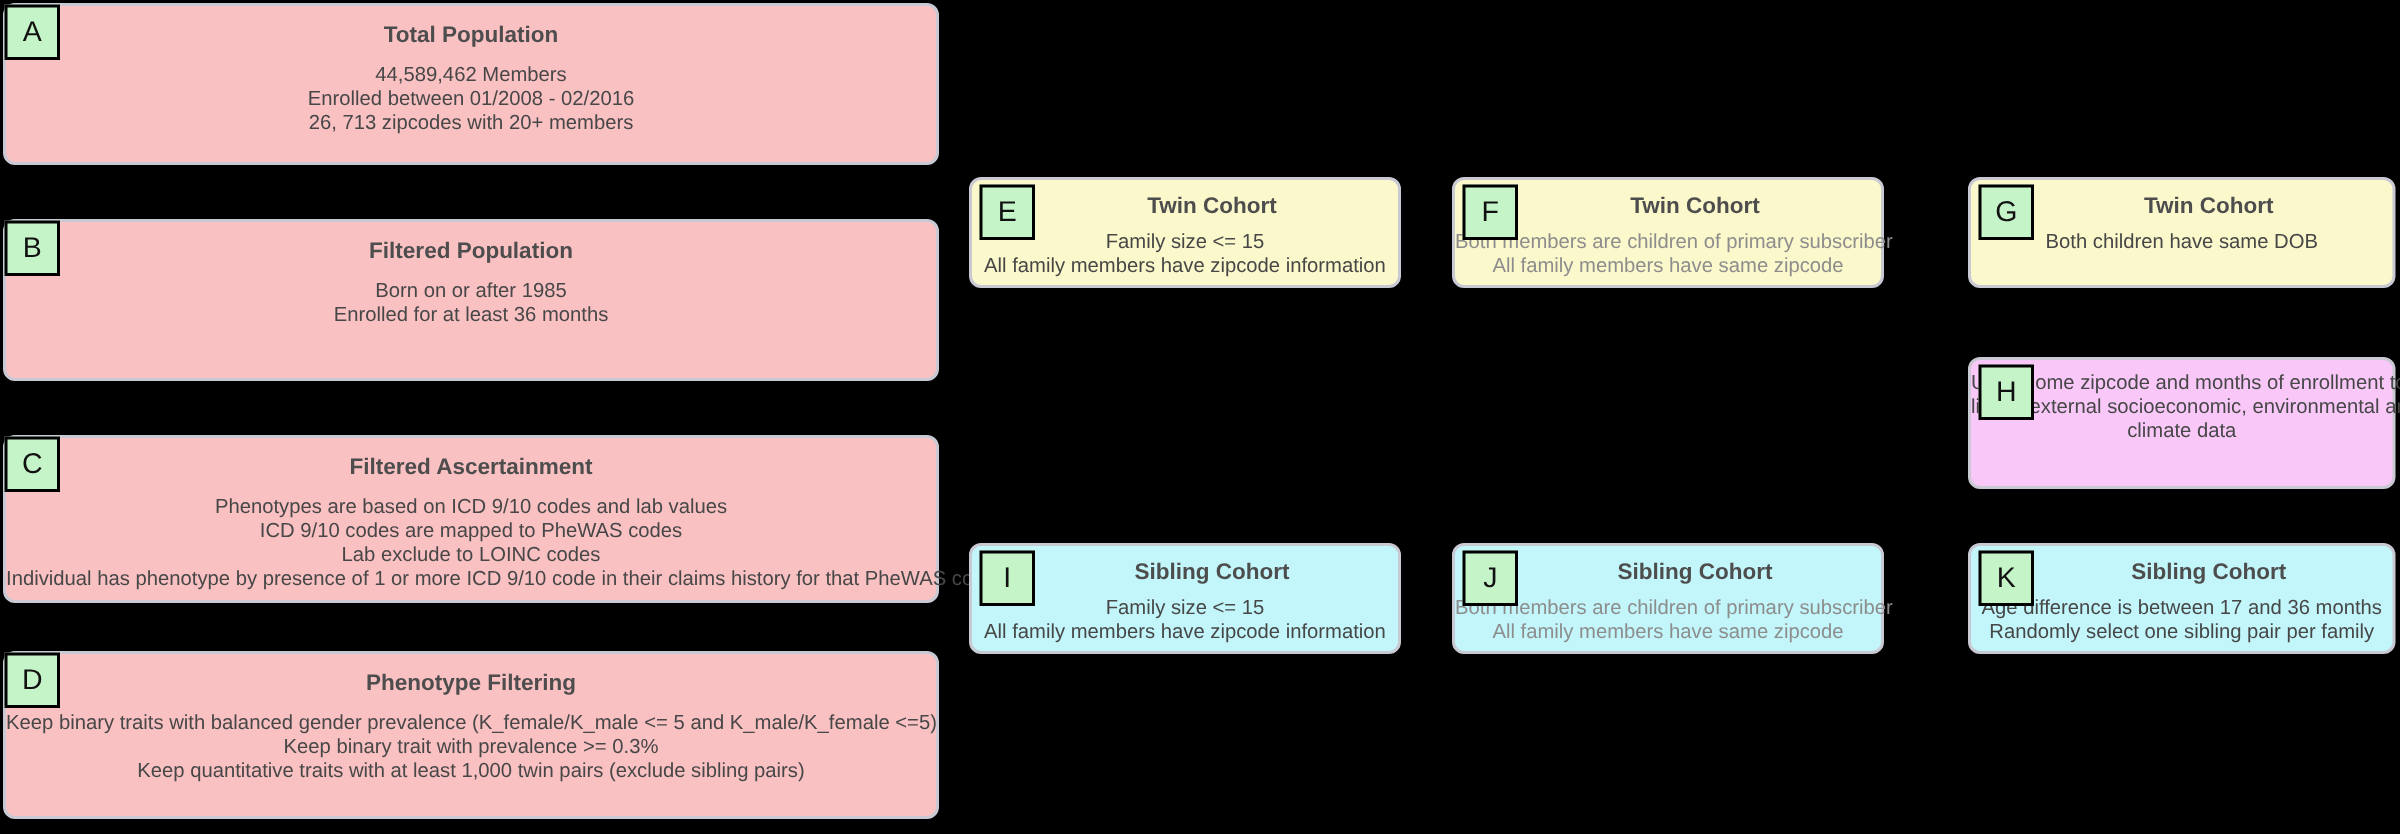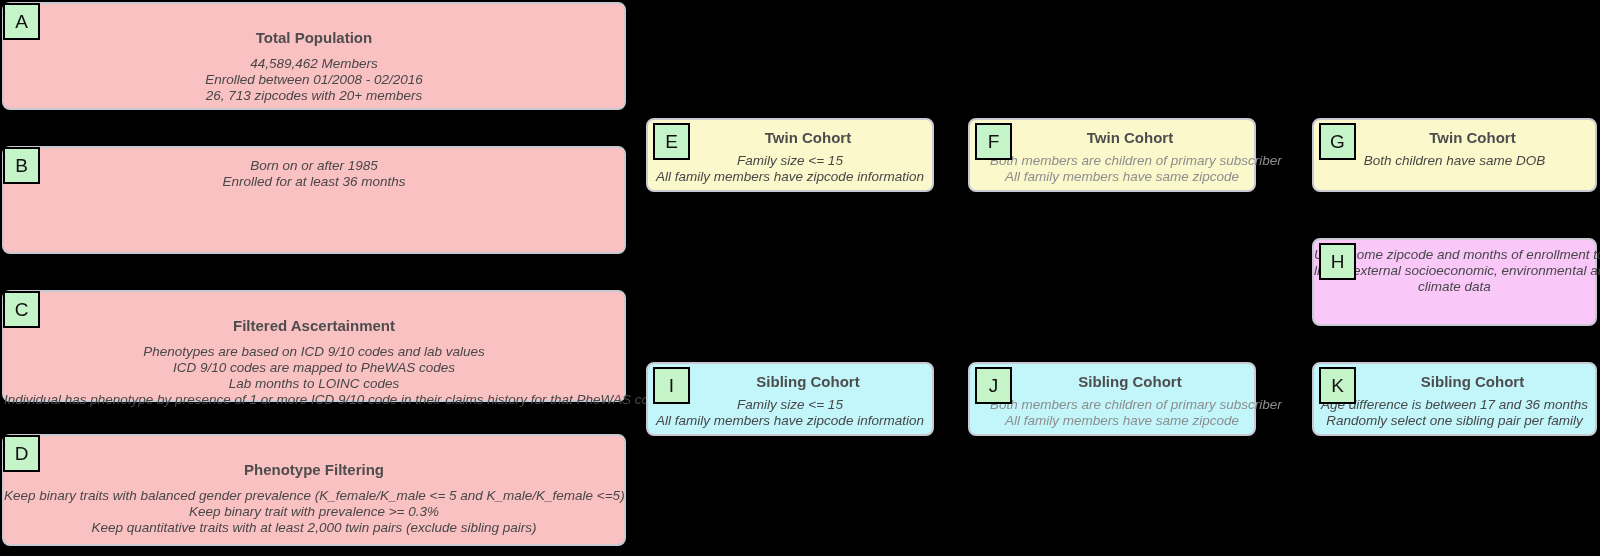--- a/index.html
+++ b/index.html
@@ -23,27 +23,27 @@
   .box-magenta{background:var(--magenta);}
   .badge{
     position:absolute;width:37px;height:37px;box-sizing:border-box;
     background:var(--label_green);border:2px solid #000;
     display:flex;align-items:center;justify-content:center;
     font-size:19px;color:#111;z-index:2;
   }
   .big .badge{top:-1px;left:-1px;}
   .small .badge{top:3px;left:5px;}
   .title{font-weight:bold;font-size:15px;color:var(--title_text);}
-  .big .title{margin-top:25px;}
+  .big .title{margin-top:11px;}
   .small .title{margin-top:9px;margin-left:36px;}
-  .body{font-size:13.5px;line-height:16px;color:var(--body_text);font-style:italic;}
+  .body{font-size:13.5px;line-height:16px;color:var(--body_text);}
   .big .body{margin-top:10px;}
   .small .body{margin-top:7px;}
   .line{white-space:nowrap;}
-  .muted .body{color:var(--muted_text);margin-left:20px;}
+  .muted .body{color:var(--muted_text);}
 
   #box-A{left:2px;top:2px;width:624px;height:108px;}
   #box-B{left:2px;top:146px;width:624px;height:108px;}
   #box-C{left:2px;top:290px;width:624px;height:112px;}
   #box-D{left:2px;top:434px;width:624px;height:112px;}
   #box-E{left:646px;top:118px;width:288px;height:74px;}
   #box-F{left:968px;top:118px;width:288px;height:74px;}
   #box-G{left:1312px;top:118px;width:285px;height:74px;}
   #box-H{left:1312px;top:238px;width:285px;height:88px;}
   #box-I{left:646px;top:362px;width:288px;height:74px;}
@@ -60,44 +60,45 @@
     <div class="title">Total Population</div>
     <div class="body">
       <div class="line">44,589,462 Members</div>
       <div class="line">Enrolled between 01/2008 - 02/2016</div>
       <div class="line">26, 713 zipcodes with 20+ members</div>
     </div>
   </div>
 
   <div class="box big box-pink" id="box-B">
     <div class="badge">B</div>
+    <div class="title">Filtered Population</div>
     <div class="body">
       <div class="line">Born on or after 1985</div>
       <div class="line">Enrolled for at least 36 months</div>
     </div>
   </div>
 
   <div class="box big box-pink" id="box-C">
     <div class="badge">C</div>
     <div class="title">Filtered Ascertainment</div>
     <div class="body">
       <div class="line">Phenotypes are based on ICD 9/10 codes and lab values</div>
       <div class="line">ICD 9/10 codes are mapped to PheWAS codes</div>
-      <div class="line">Lab months to LOINC codes</div>
+      <div class="line">Lab exclude to LOINC codes</div>
       <div class="line">Individual has phenotype by presence of 1 or more ICD 9/10 code in their claims history for that PheWAS code</div>
     </div>
   </div>
 
   <div class="box big box-pink" id="box-D">
     <div class="badge">D</div>
     <div class="title">Phenotype Filtering</div>
     <div class="body">
       <div class="line">Keep binary traits with balanced gender prevalence (K_female/K_male &lt;= 5 and K_male/K_female &lt;=5)</div>
       <div class="line">Keep binary trait with prevalence &gt;= 0.3%</div>
-      <div class="line">Keep quantitative traits with at least 2,000 twin pairs (exclude sibling pairs)</div>
+      <div class="line">Keep quantitative traits with at least 1,000 twin pairs (exclude sibling pairs)</div>
     </div>
   </div>
 
   <div class="box small box-yellow" id="box-E">
     <div class="badge">E</div>
     <div class="title">Twin Cohort</div>
     <div class="body">
       <div class="line">Family size &lt;= 15</div>
       <div class="line">All family members have zipcode information</div>
     </div>

